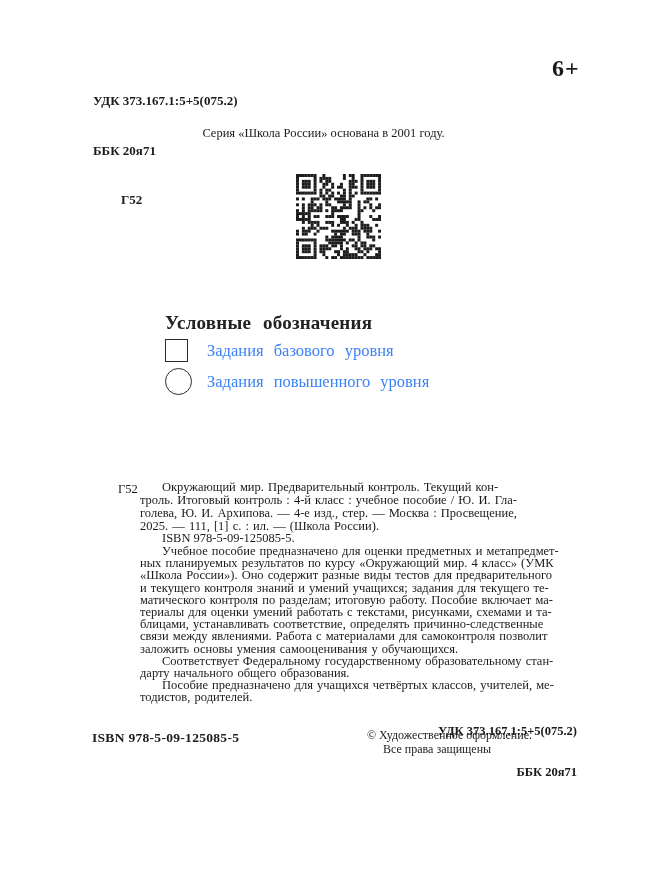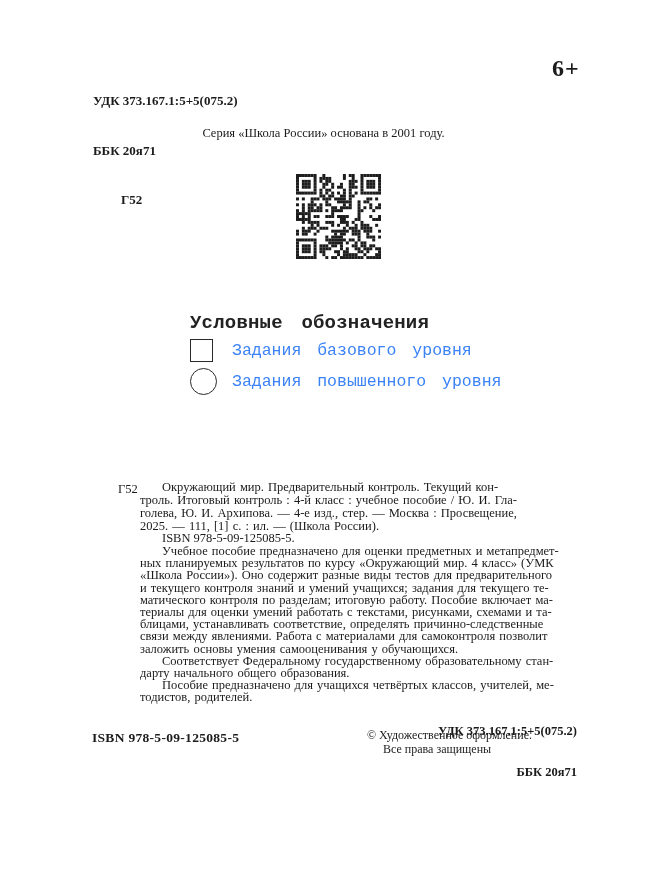--- a/index.html
+++ b/index.html
@@ -10,21 +10,21 @@
   }
   
   .codes-top{position:absolute;left:93px;top:60px;font-size:13px;font-weight:bold;line-height:16.5px;white-space:pre;}
   .codes-top .code-line3{padding-left:28px;}
   .age-badge{position:absolute;left:552px;top:55px;font-size:24px;font-weight:bold;letter-spacing:1px;}
   
   .series-note{position:absolute;left:0;top:126px;width:647px;text-align:center;font-size:12.5px;}
   
   .qr{position:absolute;left:296px;top:174px;width:85px;height:85px;}
   
-  .legend{position:absolute;left:165px;top:312px;font-family:Liberation Mono, monospace;color:#222;margin-left:25px;}
+  .legend{position:absolute;left:165px;top:312px;font-family:Liberation Serif, serif;color:#222;}
   .legend-title{font-size:19px;font-weight:bold;word-spacing:7px;letter-spacing:.2px;}
   .legend-item{display:flex;align-items:center;height:29px;margin-top:2px;}
   .legend-item:first-of-type{margin-top:6px;}
   .shape-cell{width:42px;display:flex;align-items:center;}
   .shape-square{width:21px;height:21px;border:1.7px solid #2a2a2a;background:#fff;}
   .shape-circle{width:25px;height:25px;border:1.7px solid #2a2a2a;border-radius:50%;background:#fff;}
   .legend-label{font-size:16.5px;word-spacing:6px;color:#3b82f6;}
   
   .biblio-author{position:absolute;left:162px;top:467px;font-size:12.5px;font-weight:bold;}
   .biblio-code{position:absolute;left:118px;top:482px;font-size:12.5px;}

